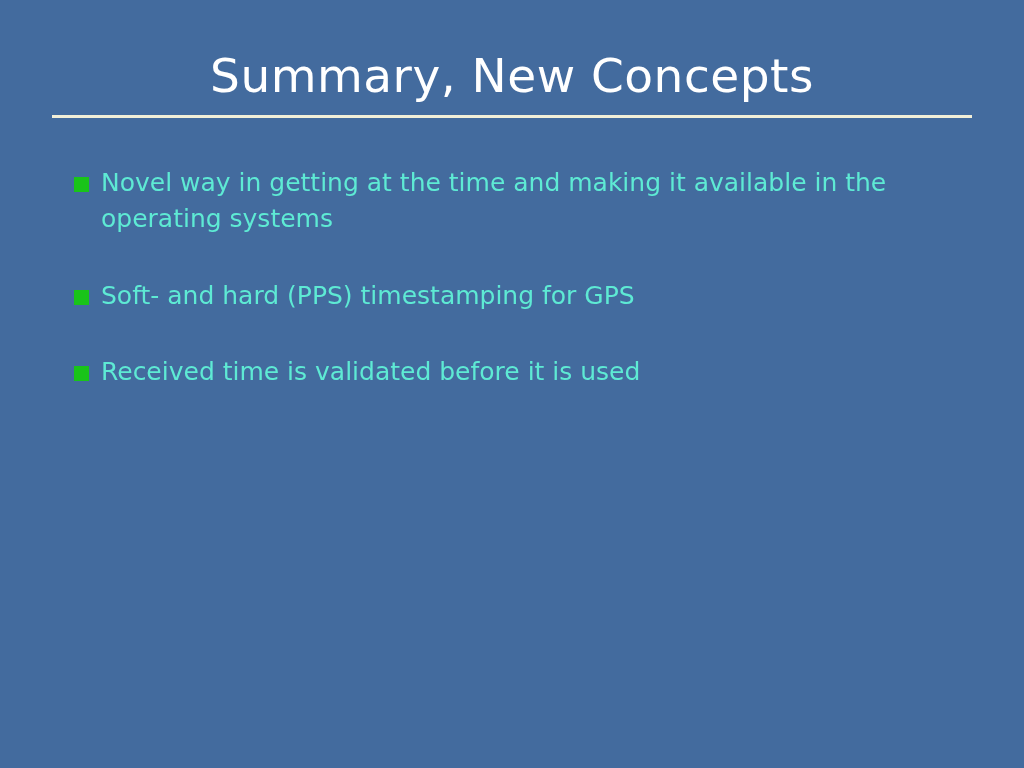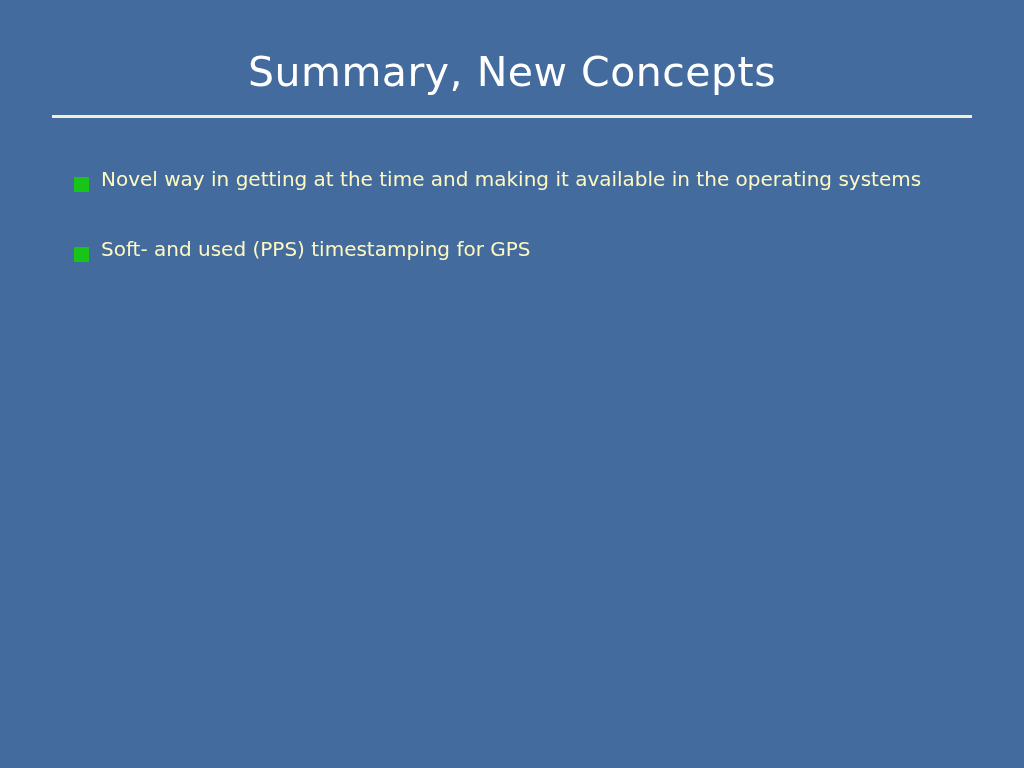--- a/index.html
+++ b/index.html
@@ -20,21 +20,21 @@
     background: #436b9e;
     box-sizing: border-box;
   }
   .slide-title {
     position: absolute;
     top: 48px;
     left: 0;
     width: 1024px;
     text-align: center;
     color: #ffffff;
-    font-size: 41px;
+    font-size: 47px;
     font-weight: normal;
     letter-spacing: 0.5px;
     font-family: "DejaVu Sans", sans-serif;
   }
   .title-rule {
     position: absolute;
     top: 115px;
     left: 52px;
     width: 920px;
     height: 3px;
@@ -56,43 +56,46 @@
   }
   .bullet-marker {
     flex: 0 0 auto;
     width: 15px;
     height: 15px;
     background: #19c419;
     margin-top: 12px;
     margin-right: 12px;
   }
   .bullet-text {
-    color: #fef9c3;
-    font-size: 20px;
+    color: #5eead4;
+    font-size: 25px;
     line-height: 1.42;
     max-width: 840px;
     font-family: "DejaVu Sans", sans-serif;
-    text-align: right;
   }
   .bullet-item.tight {
     margin-bottom: 40px;
   }
 </style>
 </head>
 <body>
 
 <div class="slide">
 
   <div class="slide-title">Summary, New Concepts</div>
   <div class="title-rule"></div>
 
   <ul class="body-list">
     <li class="bullet-item">
       <span class="bullet-marker"></span>
       <span class="bullet-text">Novel way in getting at the time and making it available in the operating systems</span>
     </li>
     <li class="bullet-item tight">
       <span class="bullet-marker"></span>
-      <span class="bullet-text">Soft- and used (PPS) timestamping for GPS</span>
+      <span class="bullet-text">Soft- and hard (PPS) timestamping for GPS</span>
+    </li>
+    <li class="bullet-item tight">
+      <span class="bullet-marker"></span>
+      <span class="bullet-text">Received time is validated before it is used</span>
     </li>
   </ul>
 
 </div>
 
 </body></html>

